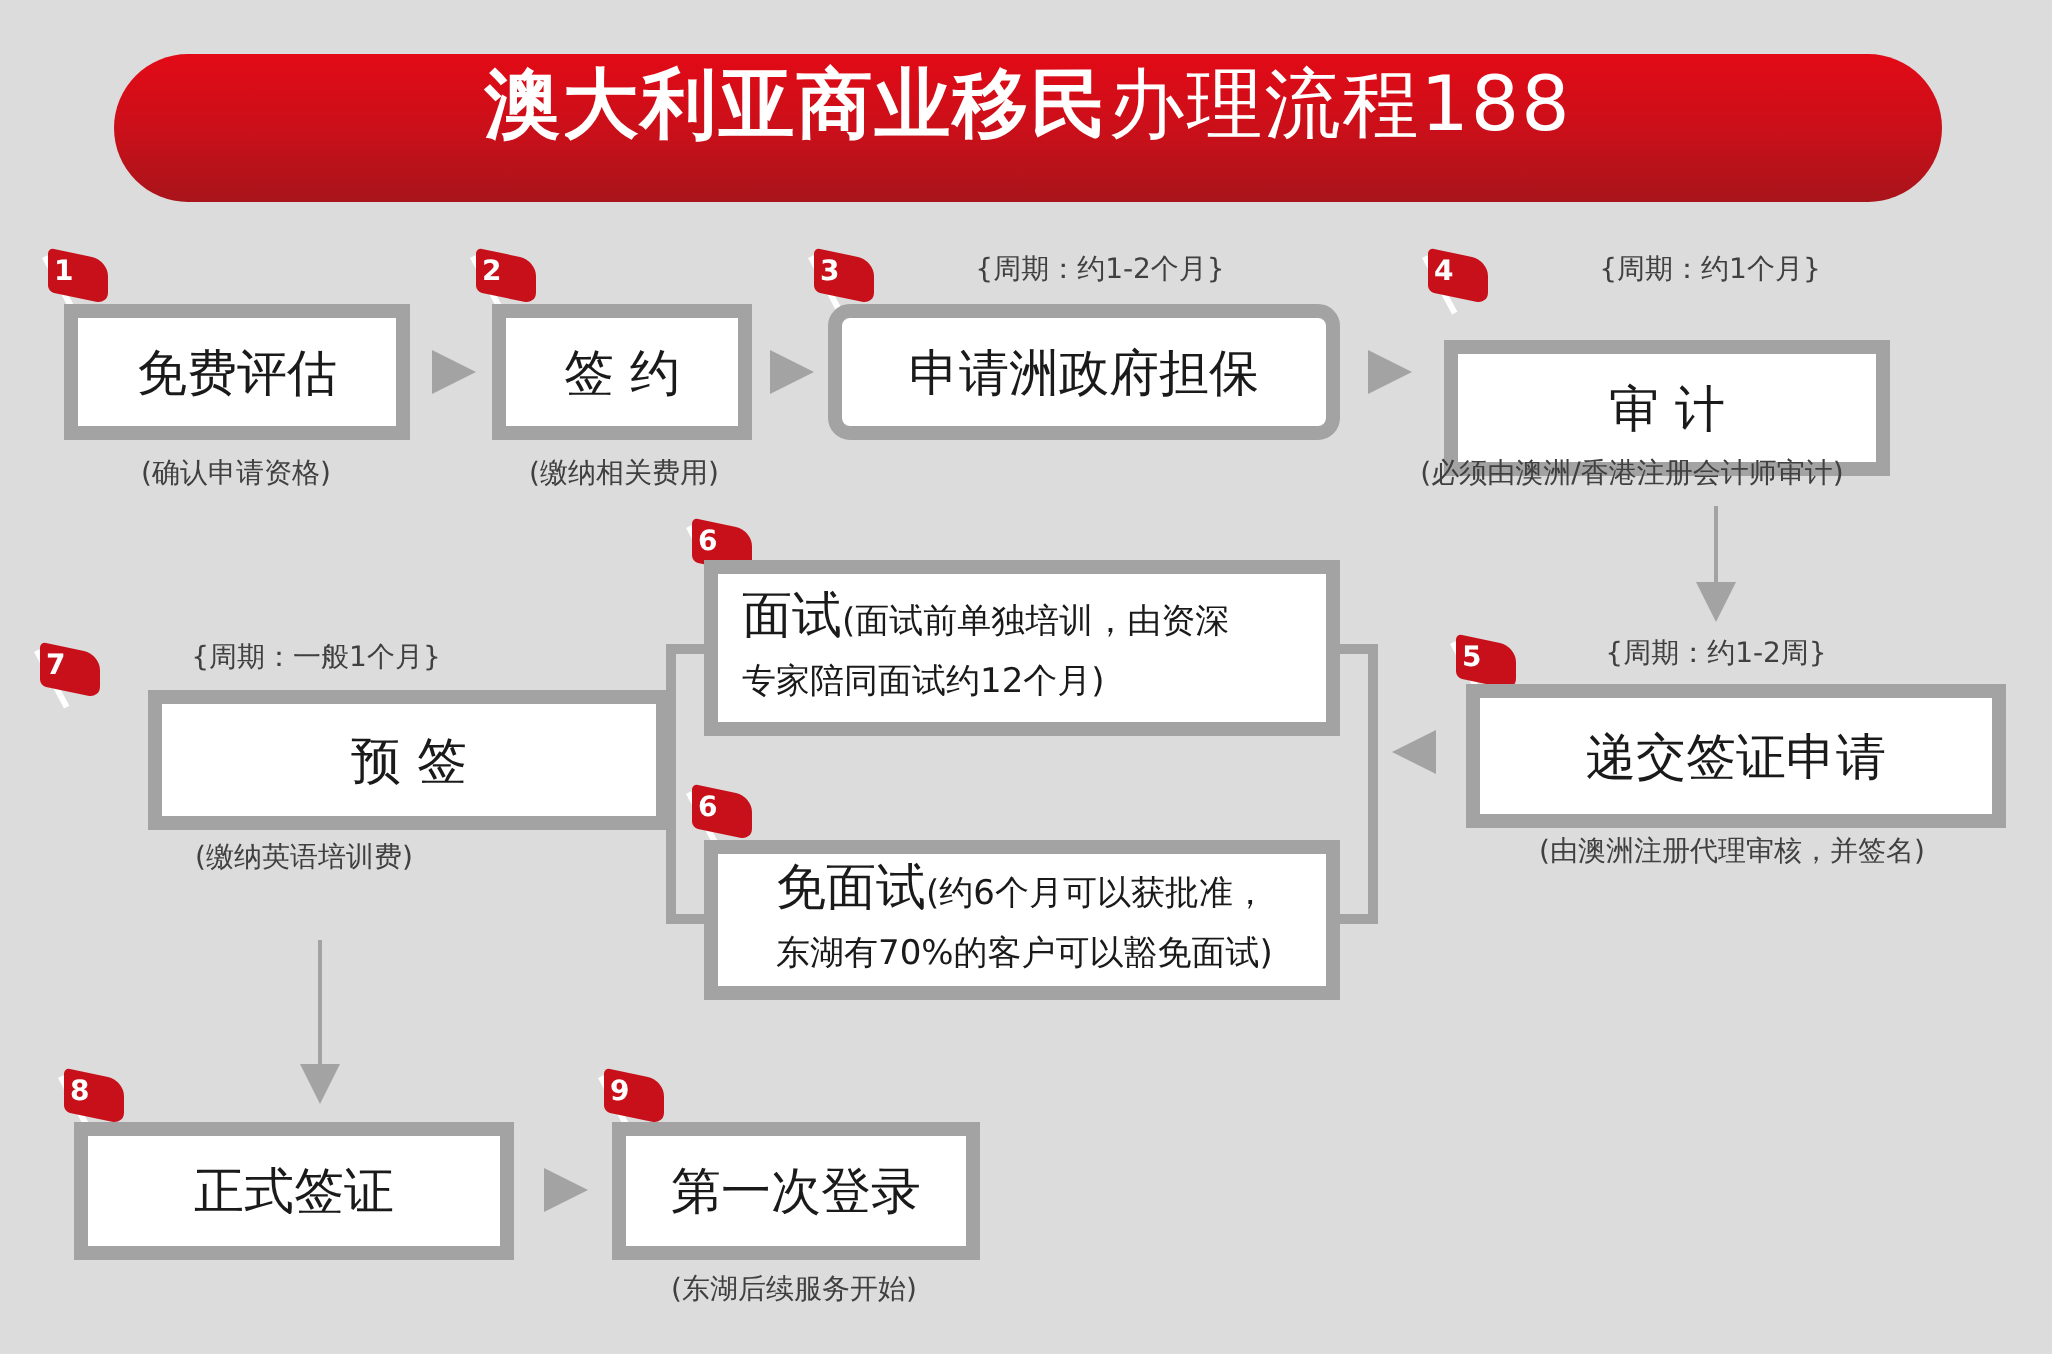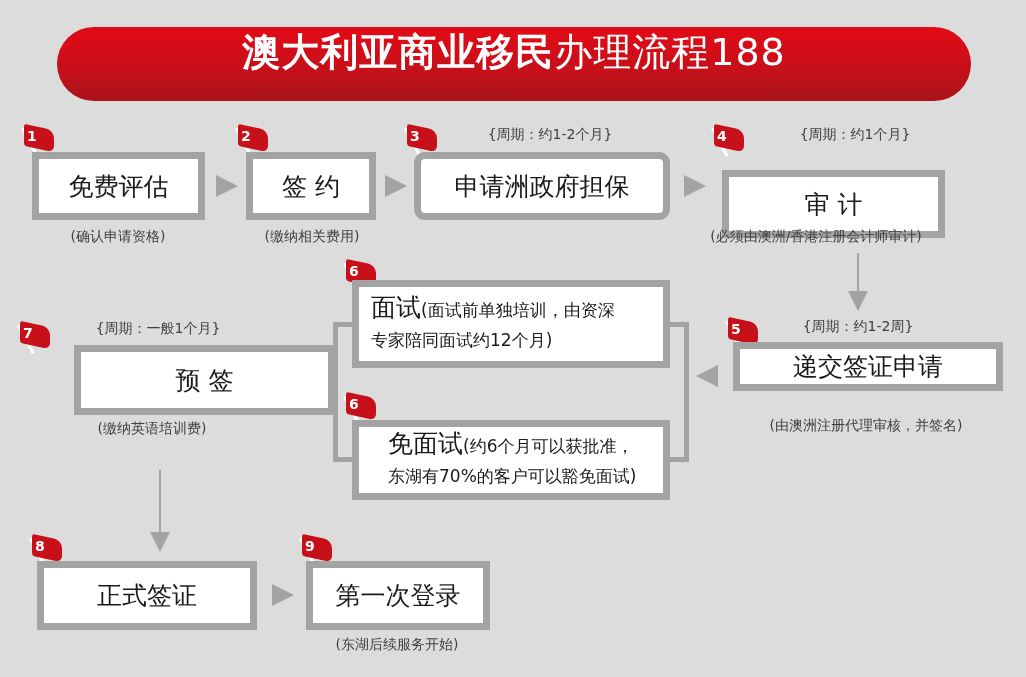--- a/index.html
+++ b/index.html
@@ -102,21 +102,21 @@
 
 <div class="line" style="left:857px;top:253px;width:2px;height:40px;"></div>
 <div class="arrow-d" style="left:848px;top:291px;"></div>
 
 <div class="flag" style="left:722px;top:318px;">
     <div class="pole"></div>
     <div class="cloth"></div>
     <span class="num">5</span>
   </div>
 <div class="note" style="left:858px;top:318px;">{周期：约1-2周}</div>
-<div class="box" style="left:733px;top:342px;width:270px;height:49px;">
+<div class="box" style="left:733px;top:342px;width:270px;height:72px;">
     <span>递交签证申请</span>
   </div>
 <div class="note" style="left:866px;top:417px;">(由澳洲注册代理审核，并签名)</div>
 
 <div class="arrow-l" style="left:696px;top:365px;"></div>
 
 <div class="line" style="left:333px;top:322px;width:20px;height:5px;"></div>
 <div class="line" style="left:333px;top:322px;width:5px;height:140px;"></div>
 <div class="line" style="left:333px;top:457px;width:20px;height:5px;"></div>
 <div class="line" style="left:667px;top:322px;width:22px;height:5px;"></div>

